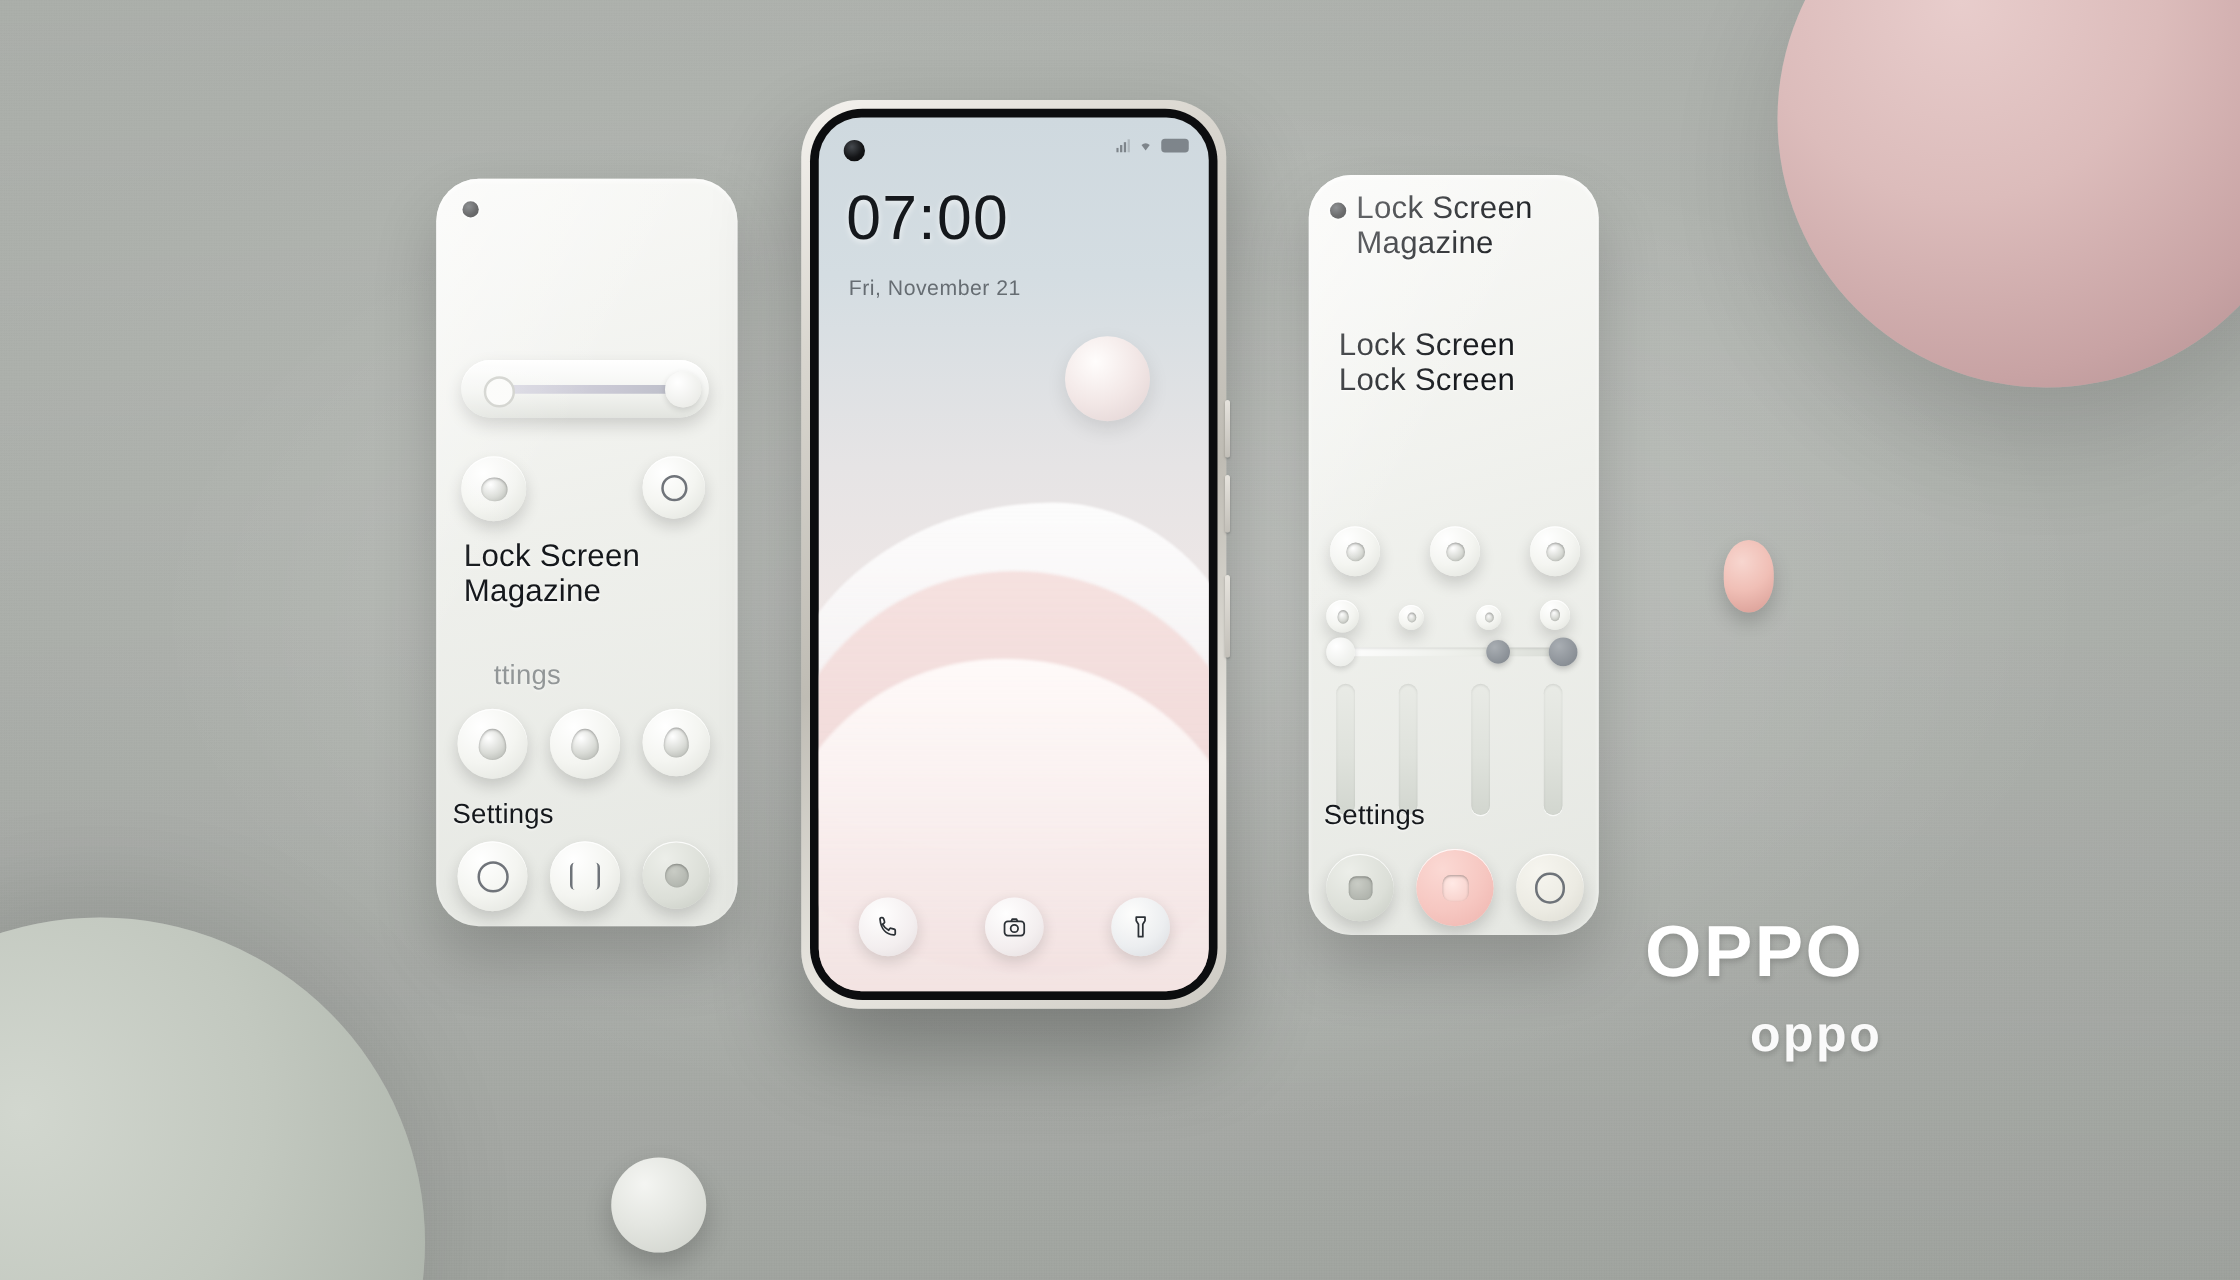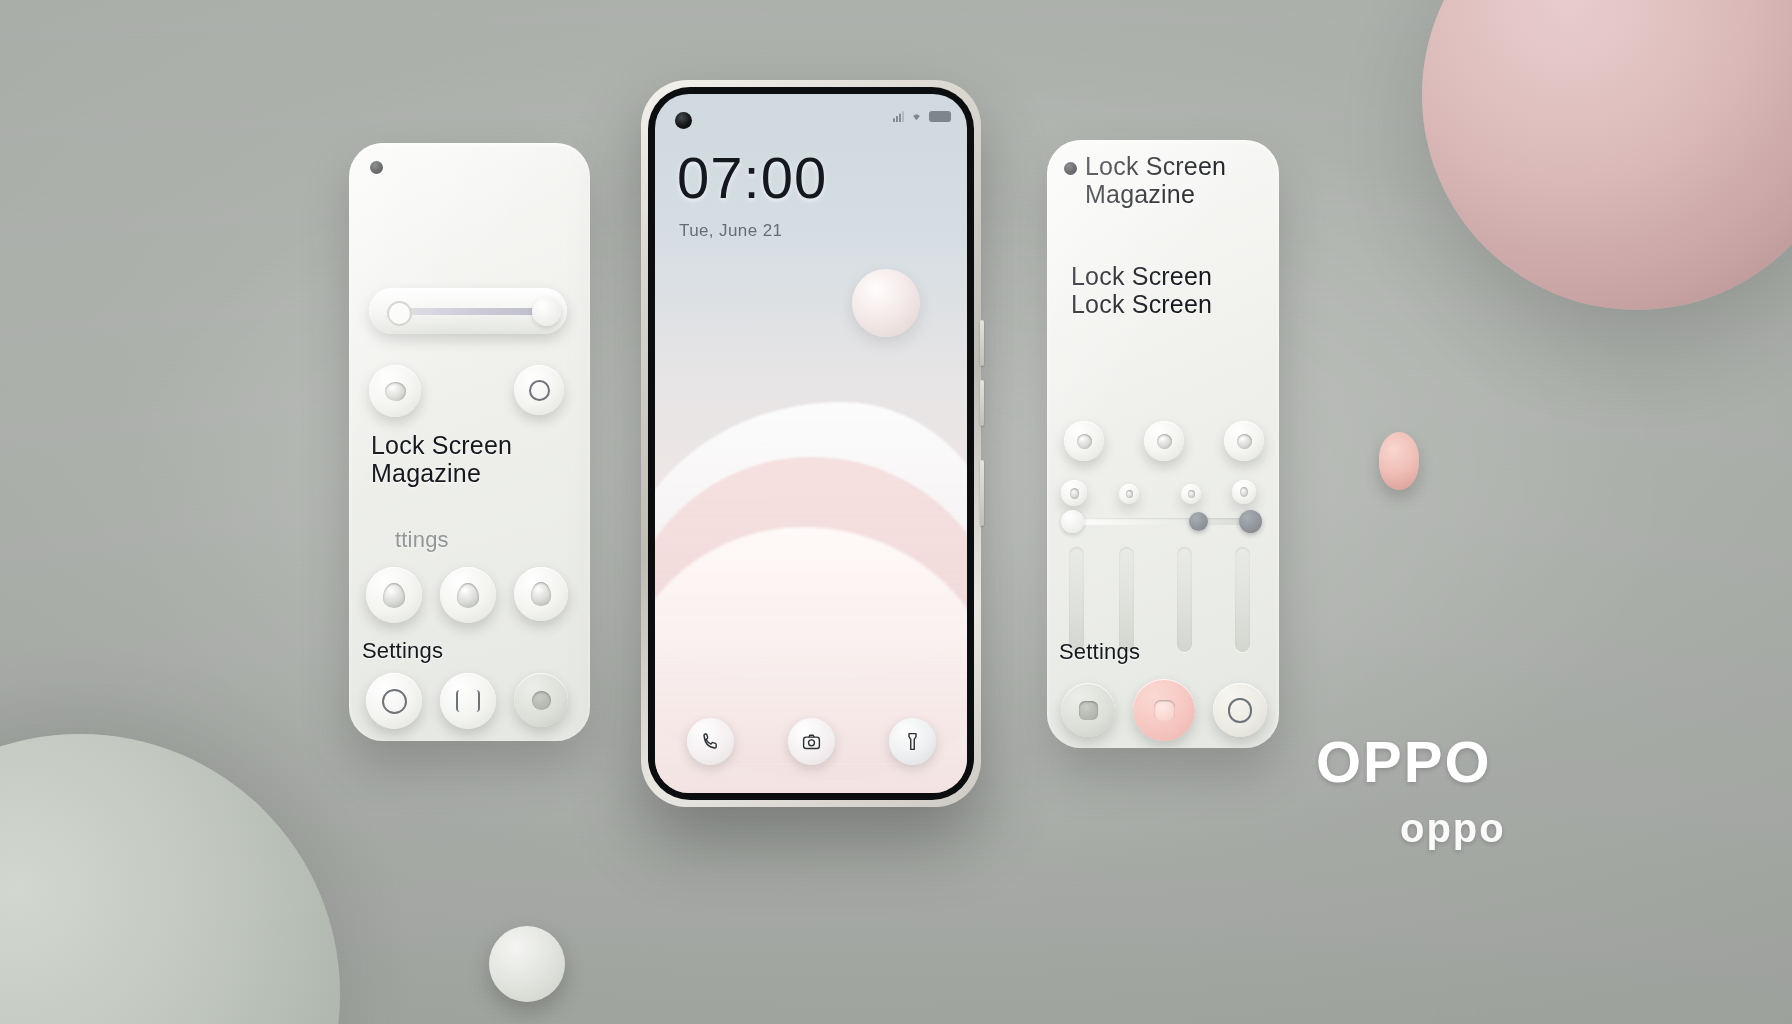--- a/index.html
+++ b/index.html
@@ -182,21 +182,21 @@
     position:absolute;right:16px;top:17px;display:flex;align-items:center;gap:7px;
     opacity:.55;
   }
   .sb-ico{width:11px;height:11px;}
   .sb-batt{
     width:22px;height:11px;border-radius:3px;
     background:#3b4046;
   }
   .clock{
     position:absolute;left:22px;top:55px;
-    font-size:58px;line-height:1;color:#15181c;font-weight:400;letter-spacing:1px;
+    font-size:50px;line-height:1;color:#15181c;font-weight:400;letter-spacing:1px;
     text-shadow:0 2px 5px rgba(255,255,255,.7);
   }
   .clock-date{
     position:absolute;left:24px;top:127px;font-size:17px;color:#3c4248;opacity:.72;
     letter-spacing:.4px;
   }
   .dock{
     position:absolute;left:0;right:0;bottom:28px;display:flex;justify-content:center;gap:54px;
   }
   .dock-btn{
@@ -303,21 +303,21 @@
           <rect x="6.6" y="3" width="2" height="9" fill="#3b4046"></rect>
           <rect x="9.9" y="0.5" width="2" height="11.5" fill="#3b4046" opacity=".4"></rect>
         </svg>
         <svg class="sb-ico" viewBox="0 0 12 12">
           <path d="M6 10.2 L2.4 5.4 A5.6 5.6 0 0 1 9.6 5.4 Z" fill="#3b4046"></path>
         </svg>
         <div class="sb-batt"></div>
       </div>
 
       <div class="clock">07:00</div>
-      <div class="clock-date">Tue, June 21</div>
+      <div class="clock-date">Fri, November 21</div>
 
       <div class="dock">
         <div class="dock-btn">
           <svg width="21" height="21" viewBox="0 0 24 24">
             <path d="M6.6 3.5c.6 0 1.1.4 1.3 1l.8 2.6c.2.6 0 1.2-.5 1.5l-1.3.9a12 12 0 0 0 5.6 5.6l.9-1.3c.4-.5 1-.7 1.5-.5l2.6.8c.6.2 1 .7 1 1.3v2.7c0 .8-.7 1.4-1.5 1.3C10.2 18.7 5.3 13.8 4.6 5c-.1-.8.5-1.5 1.3-1.5z" fill="none" stroke="#2c3136" stroke-width="1.6" stroke-linejoin="round"></path>
           </svg>
         </div>
         <div class="dock-btn">
           <svg width="21" height="21" viewBox="0 0 24 24">
             <rect x="3" y="7" width="18" height="13" rx="3" fill="none" stroke="#2c3136" stroke-width="1.6"></rect>

